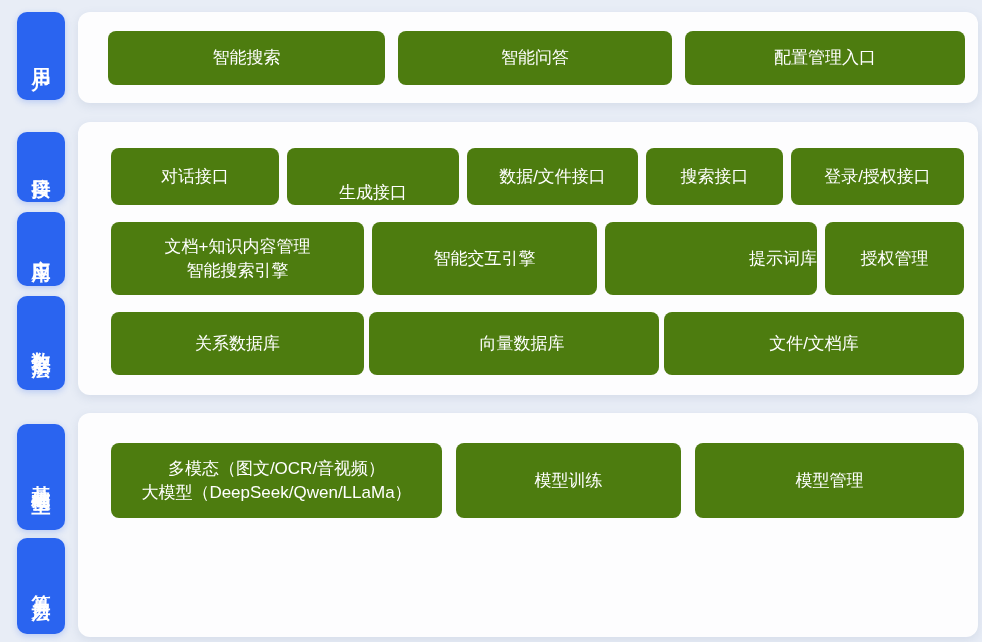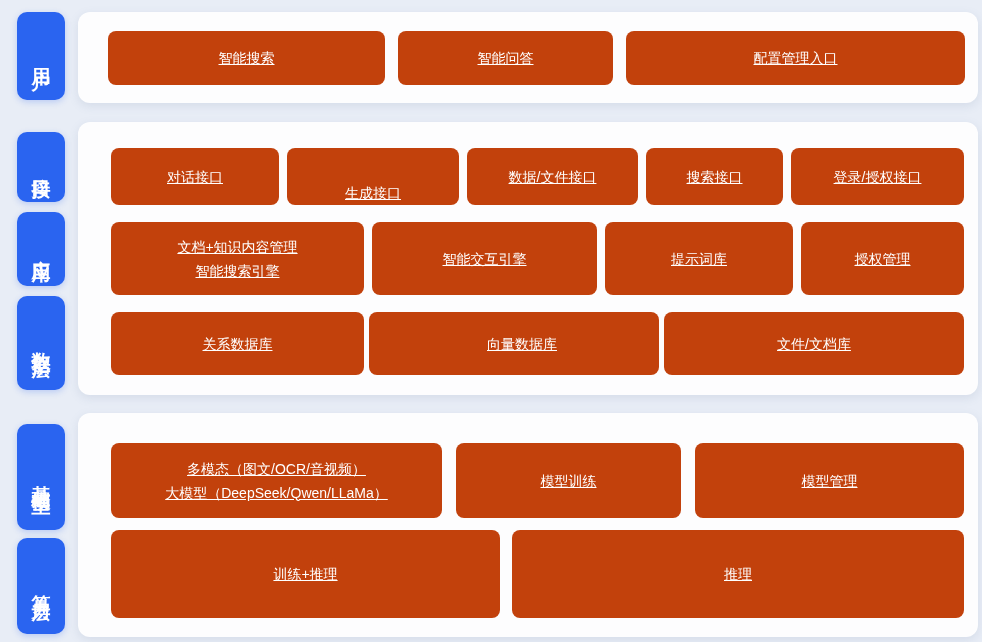--- a/index.html
+++ b/index.html
@@ -51,34 +51,33 @@
     box-shadow: 0 3px 10px rgba(110,130,165,0.16);
     box-sizing: border-box;
     display: flex;
     flex-direction: column;
   }
   .row {
     display: flex;
     align-items: stretch;
   }
   .btn {
-    background: #c2410c;
+    background: #4d7c0f;
     border-radius: 8px;
     color: #ffffff;
-    font-size: 14px;
+    font-size: 17px;
     font-weight: 500;
     display: flex;
     flex-direction: column;
     align-items: center;
     justify-content: center;
     text-align: center;
     line-height: 24px;
     flex: 0 0 auto;
     box-sizing: border-box;
-    text-decoration: underline;
   }
   .btn .btn-label { display: block; }
   .grow { flex: 1 1 auto; }
 
   
   .sec1 { top: 12px; height: 91px; }
   .sec1 .panel { top: 0; height: 91px; padding: 0 13px 0 30px; flex-direction: row; align-items: center; gap: 13px; }
   .sec1 .btn { height: 54px; }
 
   
@@ -101,21 +100,21 @@
 <div>
 
   <div class="band sec1">
     <div class="label-col" style="top:0;">
       <div class="layer-label" style="height:88px;">用户</div>
     </div>
     <div class="panel">
       <div class="btn" style="width:277px;">
         <span class="btn-label">智能搜索</span>
       </div>
-      <div class="btn" style="width:215px;text-align:right;">
+      <div class="btn" style="width:274px;text-align:right;">
         <span class="btn-label">智能问答</span>
       </div>
       <div class="btn grow">
         <span class="btn-label">配置管理入口</span>
       </div>
     </div>
   </div>
 
   <div class="band sec2">
     <div class="label-col">
@@ -142,21 +141,21 @@
         </div>
       </div>
       <div class="row row-2" style="height:73px;">
         <div class="btn" style="width:253px;">
           <span class="btn-label">文档+知识内容管理</span>
           <span class="btn-label">智能搜索引擎</span>
         </div>
         <div class="btn" style="width:225px;">
           <span class="btn-label">智能交互引擎</span>
         </div>
-        <div class="btn" style="width:188px;">
+        <div class="btn" style="width:212px;align-items:flex-end;">
           <span class="btn-label">提示词库</span>
         </div>
         <div class="btn grow">
           <span class="btn-label">授权管理</span>
         </div>
       </div>
       <div class="row row-3" style="height:63px;">
         <div class="btn" style="width:253px;">
           <span class="btn-label">关系数据库</span>
         </div>
@@ -181,24 +180,16 @@
           <span class="btn-label">多模态（图文/OCR/音视频）</span>
           <span class="btn-label">大模型（DeepSeek/Qwen/LLaMa）</span>
         </div>
         <div class="btn" style="width:225px;">
           <span class="btn-label">模型训练</span>
         </div>
         <div class="btn grow">
           <span class="btn-label">模型管理</span>
         </div>
       </div>
-      <div class="row row-2" style="height:88px;">
-        <div class="btn" style="width:389px;">
-          <span class="btn-label">训练+推理</span>
-        </div>
-        <div class="btn grow">
-          <span class="btn-label">推理</span>
-        </div>
-      </div>
     </div>
   </div>
 
 </div>
 
 </body></html>

